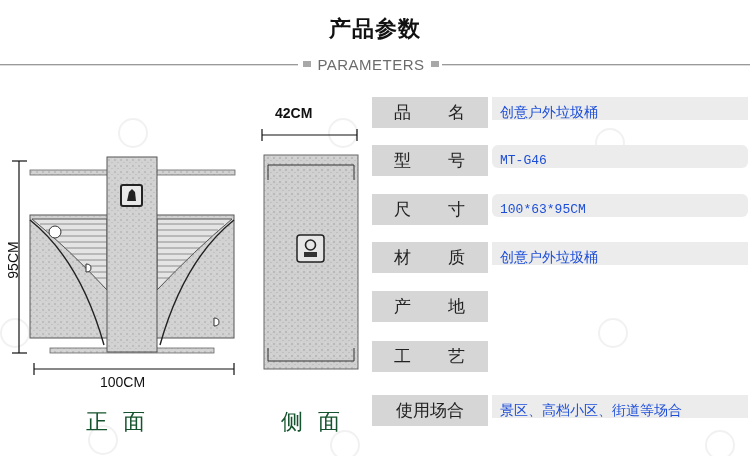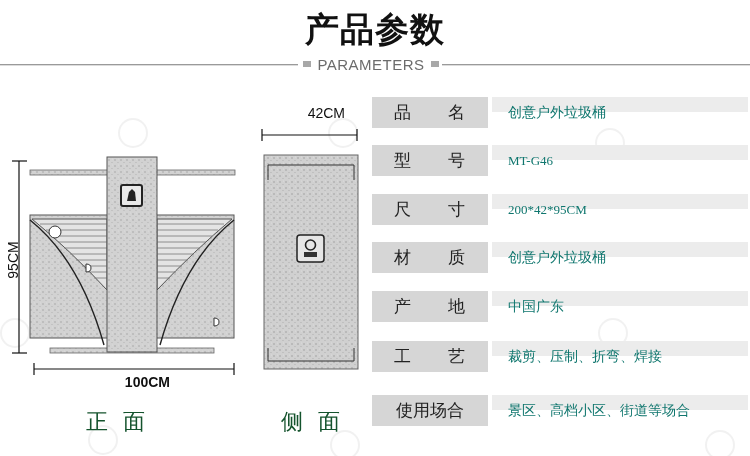--- a/index.html
+++ b/index.html
@@ -1,37 +1,37 @@
 <!DOCTYPE html>
 <html><head>
 <meta charset="utf-8">
 <style>
   html, body { margin:0; padding:0; }
   body { width:750px; height:456px; background:#ffffff; position:relative; overflow:hidden;
          font-family:"DejaVu Serif", serif; color:#222; }
   .title { position:absolute; left:0; width:750px; top:4px; text-align:center;
-           font-family:"DejaVu Sans", sans-serif; font-weight:bold; font-size:34px; letter-spacing:1px; color:#111; line-height:50px; }
+           font-family:"DejaVu Sans", sans-serif; font-weight:bold; font-size:22px; letter-spacing:1px; color:#111; line-height:50px; }
   .subtitle-row { position:absolute; left:0; top:55px; width:750px; height:20px; }
   .rule { position:absolute; top:9px; height:0; border-top:1px solid #9a9a9a; border-bottom:1px solid #dcdcdc; }
   .rule.left { left:0; width:298px; }
   .rule.right { left:442px; width:308px; }
   .sq { position:absolute; top:6px; width:8px; height:6px; background:#a8a8a8; }
   .sq.l { left:303px; } .sq.r { left:431px; }
   .subtitle { position:absolute; left:314px; width:114px; top:0; text-align:center;
               font-family:"Liberation Sans", sans-serif; font-size:15px; color:#6c6c6c; letter-spacing:0.5px; line-height:20px; }
 
   .table { position:absolute; left:372px; top:0; width:376px; }
   .row { position:absolute; left:0; width:376px; height:31px; }
   .lab { position:absolute; left:0; top:0; width:116px; height:31px; background:#d6d6d6;
          font-size:17px; line-height:31px; color:#222; }
   .lab .c1 { position:absolute; left:22px; } .lab .c2 { position:absolute; left:76px; }
   .lab .full { position:absolute; left:0; width:116px; text-align:center; letter-spacing:0; }
-  .val { position:absolute; left:120px; top:0; width:256px; height:15px; background:#ececec;
-         font-size:14px; line-height:31px; color:#0f766e; padding-left:16px; box-sizing:border-box; }
-  .val.mono { font-family:Liberation Serif, serif; font-size:13px; }
+  .val { position:absolute; left:120px; top:0; width:256px; height:23px; background:#ececec;
+         font-size:14px; line-height:31px; color:#1d4ed8; padding-left:8px; box-sizing:border-box; }
+  .val.mono { font-family:Liberation Mono, monospace; font-size:13px;border-radius:6px; }
 
   .dim-text { position:absolute; font-family:"Liberation Sans", sans-serif; font-size:14px; color:#111; }
   .caption { position:absolute; font-size:22px; color:#14532d; letter-spacing:4px; }
 
   .wm { position:absolute; width:26px; height:26px; border:2px solid #e8e8e8; border-radius:50%; opacity:0.6; }
 </style>
 </head>
 <body>
 
 <div>
@@ -110,21 +110,21 @@
   <rect x="107" y="17" width="50" height="195" fill="url(#speck)" stroke="#555" stroke-width="1"></rect>
 
   <rect x="121" y="45" width="21" height="21" rx="2" fill="#e8e8e8" stroke="#222" stroke-width="2"></rect>
   <path d="M127 61 l2 -9 l3 -3 l3 3 l1 9 z" fill="#222"></path>
 
   <line x1="34" y1="229" x2="234" y2="229" stroke="#111" stroke-width="1.2"></line>
   <line x1="34" y1="223" x2="34" y2="235" stroke="#111" stroke-width="1.2"></line>
   <line x1="234" y1="223" x2="234" y2="235" stroke="#111" stroke-width="1.2"></line>
 </svg>
 <div class="dim-text" style="left:-12px;top:252px;transform:rotate(-90deg);transform-origin:center;width:50px;text-align:center;">95CM</div>
-<div class="dim-text" style="left:100px;top:374px;width:70px;text-align:right;font-weight:bold;">100CM</div>
+<div class="dim-text" style="left:100px;top:374px;width:70px;text-align:left;">100CM</div>
 <div class="caption" style="left:86px;top:407px;">正 面</div>
 
 <svg style="position:absolute;left:255px;top:120px;" width="115" height="250" viewBox="0 0 115 250">
   <defs>
     <pattern id="speck2" width="6" height="6" patternUnits="userSpaceOnUse">
       <rect width="6" height="6" fill="#d0d0d0"></rect>
       <circle cx="1" cy="2" r="0.7" fill="#959595"></circle>
       <circle cx="4" cy="4.5" r="0.6" fill="#acacac"></circle>
       <circle cx="4.5" cy="1" r="0.4" fill="#ececec"></circle>
     </pattern>
@@ -132,21 +132,21 @@
   <line x1="7" y1="15" x2="102" y2="15" stroke="#111" stroke-width="1.2"></line>
   <line x1="7" y1="9" x2="7" y2="21" stroke="#111" stroke-width="1.2"></line>
   <line x1="102" y1="9" x2="102" y2="21" stroke="#111" stroke-width="1.2"></line>
   <rect x="9" y="35" width="94" height="214" fill="url(#speck2)" stroke="#666" stroke-width="1"></rect>
   <path d="M13 60 L13 45 L99 45 L99 60" fill="none" stroke="#333" stroke-width="1"></path>
   <path d="M13 228 L13 241 L99 241 L99 228" fill="none" stroke="#333" stroke-width="1"></path>
   <rect x="42" y="115" width="27" height="27" rx="3" fill="#e6e6e6" stroke="#222" stroke-width="1.5"></rect>
   <circle cx="55.5" cy="125" r="5" fill="none" stroke="#222" stroke-width="1.6"></circle>
   <rect x="49" y="132" width="13" height="5" fill="#333"></rect>
 </svg>
-<div class="dim-text" style="left:275px;top:105px;width:70px;text-align:right;">42CM</div>
+<div class="dim-text" style="left:275px;top:105px;width:70px;text-align:left;font-weight:bold;">42CM</div>
 <div class="caption" style="left:281px;top:407px;">侧 面</div>
 
 <div class="table">
   <div class="row" style="top:97px;">
     <div class="lab">
       <span class="c1">品</span>
       <span class="c2">名</span>
     </div>
     <div class="val">创意户外垃圾桶</div>
   </div>
@@ -155,42 +155,40 @@
       <span class="c1">型</span>
       <span class="c2">号</span>
     </div>
     <div class="val mono">MT-G46</div>
   </div>
   <div class="row" style="top:194px;">
     <div class="lab">
       <span class="c1">尺</span>
       <span class="c2">寸</span>
     </div>
-    <div class="val mono">200*42*95CM</div>
+    <div class="val mono">100*63*95CM</div>
   </div>
   <div class="row" style="top:242px;">
     <div class="lab">
       <span class="c1">材</span>
       <span class="c2">质</span>
     </div>
     <div class="val">创意户外垃圾桶</div>
   </div>
   <div class="row" style="top:291px;">
     <div class="lab">
       <span class="c1">产</span>
       <span class="c2">地</span>
     </div>
-    <div class="val">中国广东</div>
   </div>
   <div class="row" style="top:341px;">
     <div class="lab">
       <span class="c1">工</span>
       <span class="c2">艺</span>
     </div>
-    <div class="val">裁剪、压制、折弯、焊接</div>
   </div>
   <div class="row" style="top:395px;">
     <div class="lab">
       <span class="full">使用场合</span>
     </div>
     <div class="val">景区、高档小区、街道等场合</div>
   </div>
 </div>
 
 </body></html>

